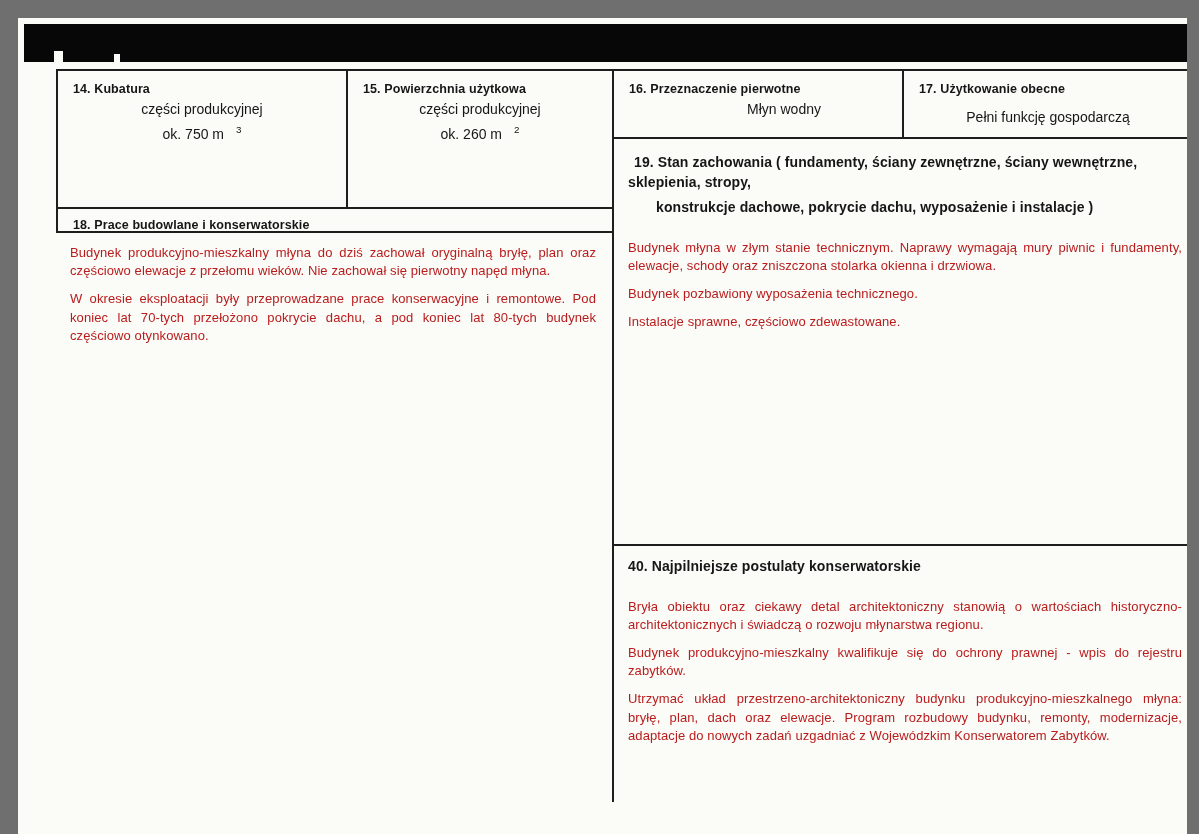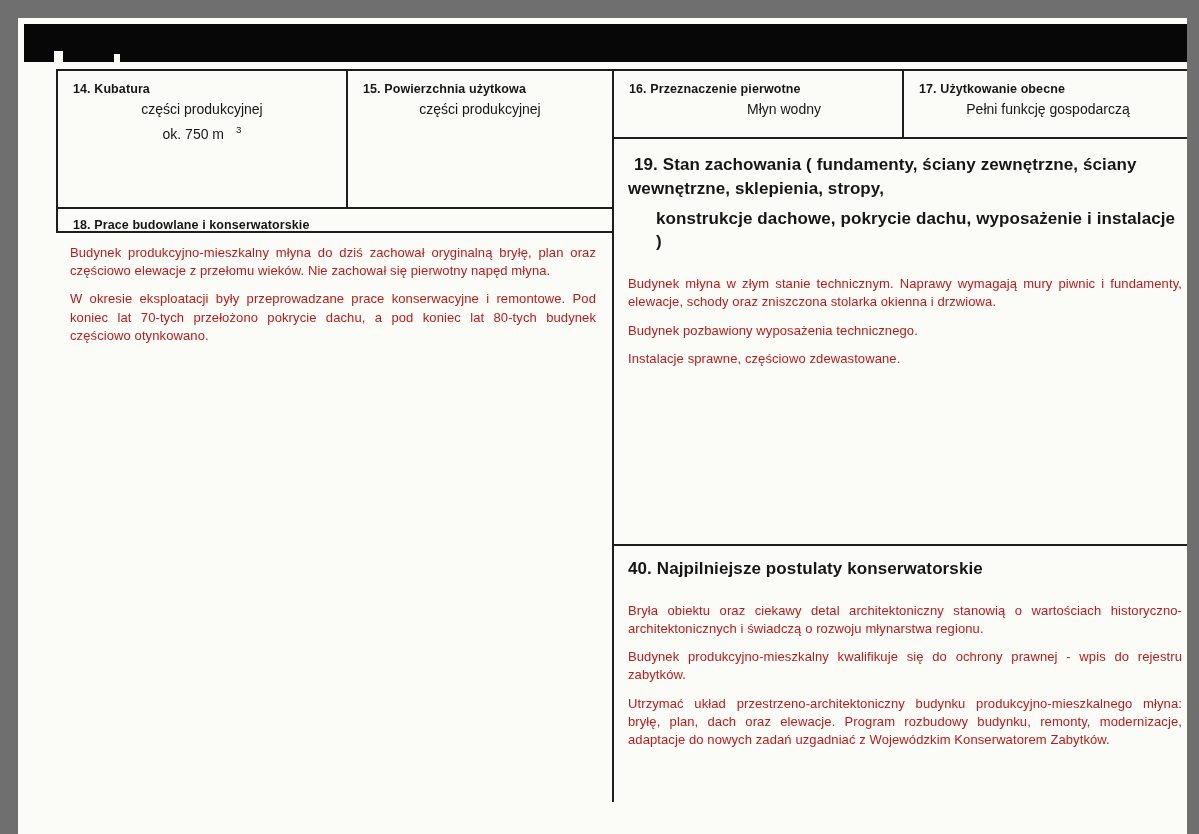--- a/index.html
+++ b/index.html
@@ -16,21 +16,21 @@
   .box-label {
     position:absolute; top:5px; left:9px;
     font-weight:bold; font-size:12.5px; letter-spacing:0.1px; white-space:nowrap;
   }
   .center-text {
     position:absolute; left:0; right:0; text-align:center; font-size:14px;
   }
   sup { font-size:0.7em; }
   .section { position:absolute; }
   .section-header {
-    font-weight:bold; font-size:17px; line-height:1.4; letter-spacing:0.1px;
+    font-weight:bold; font-size:14px; line-height:1.4; letter-spacing:0.1px;
   }
   .section-header .indent2 { padding-left:22px; display:block; }
   .body-text { position:absolute; }
   .para {
     font-size:13px; line-height:1.40; text-align:justify;
     margin-bottom:10px; color:#b91c1c; letter-spacing:0.1px;
   }
 </style>
 </head>
 <body>
@@ -56,30 +56,31 @@
 
   <div class="box" style="left:34px; top:47px; width:288px; height:136px;">
     <div class="box-label">14. Kubatura</div>
     <div class="center-text" style="top:24px;">części produkcyjnej</div>
     <div class="center-text" style="top:47px;"><span>ok. 750 m</span><sup>3</sup></div>
   </div>
 
   <div class="box" style="left:324px; top:47px; width:264px; height:136px;border-radius:14px;">
     <div class="box-label">15. Powierzchnia użytkowa</div>
     <div class="center-text" style="top:24px;">części produkcyjnej</div>
+    <div class="center-text" style="top:47px;"><span>ok. 260 m</span><sup>2</sup></div>
   </div>
 
   <div class="box" style="left:590px; top:47px; width:340px; height:66px;">
     <div class="box-label">16. Przeznaczenie pierwotne</div>
     <div class="center-text" style="top:24px;">Młyn wodny</div>
   </div>
 
   <div class="box" style="left:880px; top:47px; width:288px; height:66px;">
     <div class="box-label">17. Użytkowanie obecne</div>
-    <div class="center-text" style="top:24px;">Pełni funkcję gospodarczą</div>
+    <div class="center-text" style="top:32px;">Pełni funkcję gospodarczą</div>
   </div>
 
   <div class="box" style="left:34px; top:185px; width:554px; height:22px;">
     <div class="box-label" style="top:3px;">18. Prace budowlane i konserwatorskie</div>
   </div>
 
   <div class="body-text" style="left:40px; top:214px; width:538px;">
     <p class="para">Budynek produkcyjno-mieszkalny młyna do dziś zachował oryginalną bryłę, plan oraz częściowo elewacje z przełomu wieków. Nie zachował się pierwotny napęd młyna.</p>
     <p class="para">W okresie eksploatacji były przeprowadzane prace konserwacyjne i  remontowe. Pod koniec lat 70-tych przełożono pokrycie dachu, a pod koniec lat 80-tych budynek częściowo otynkowano.</p>
   </div>

